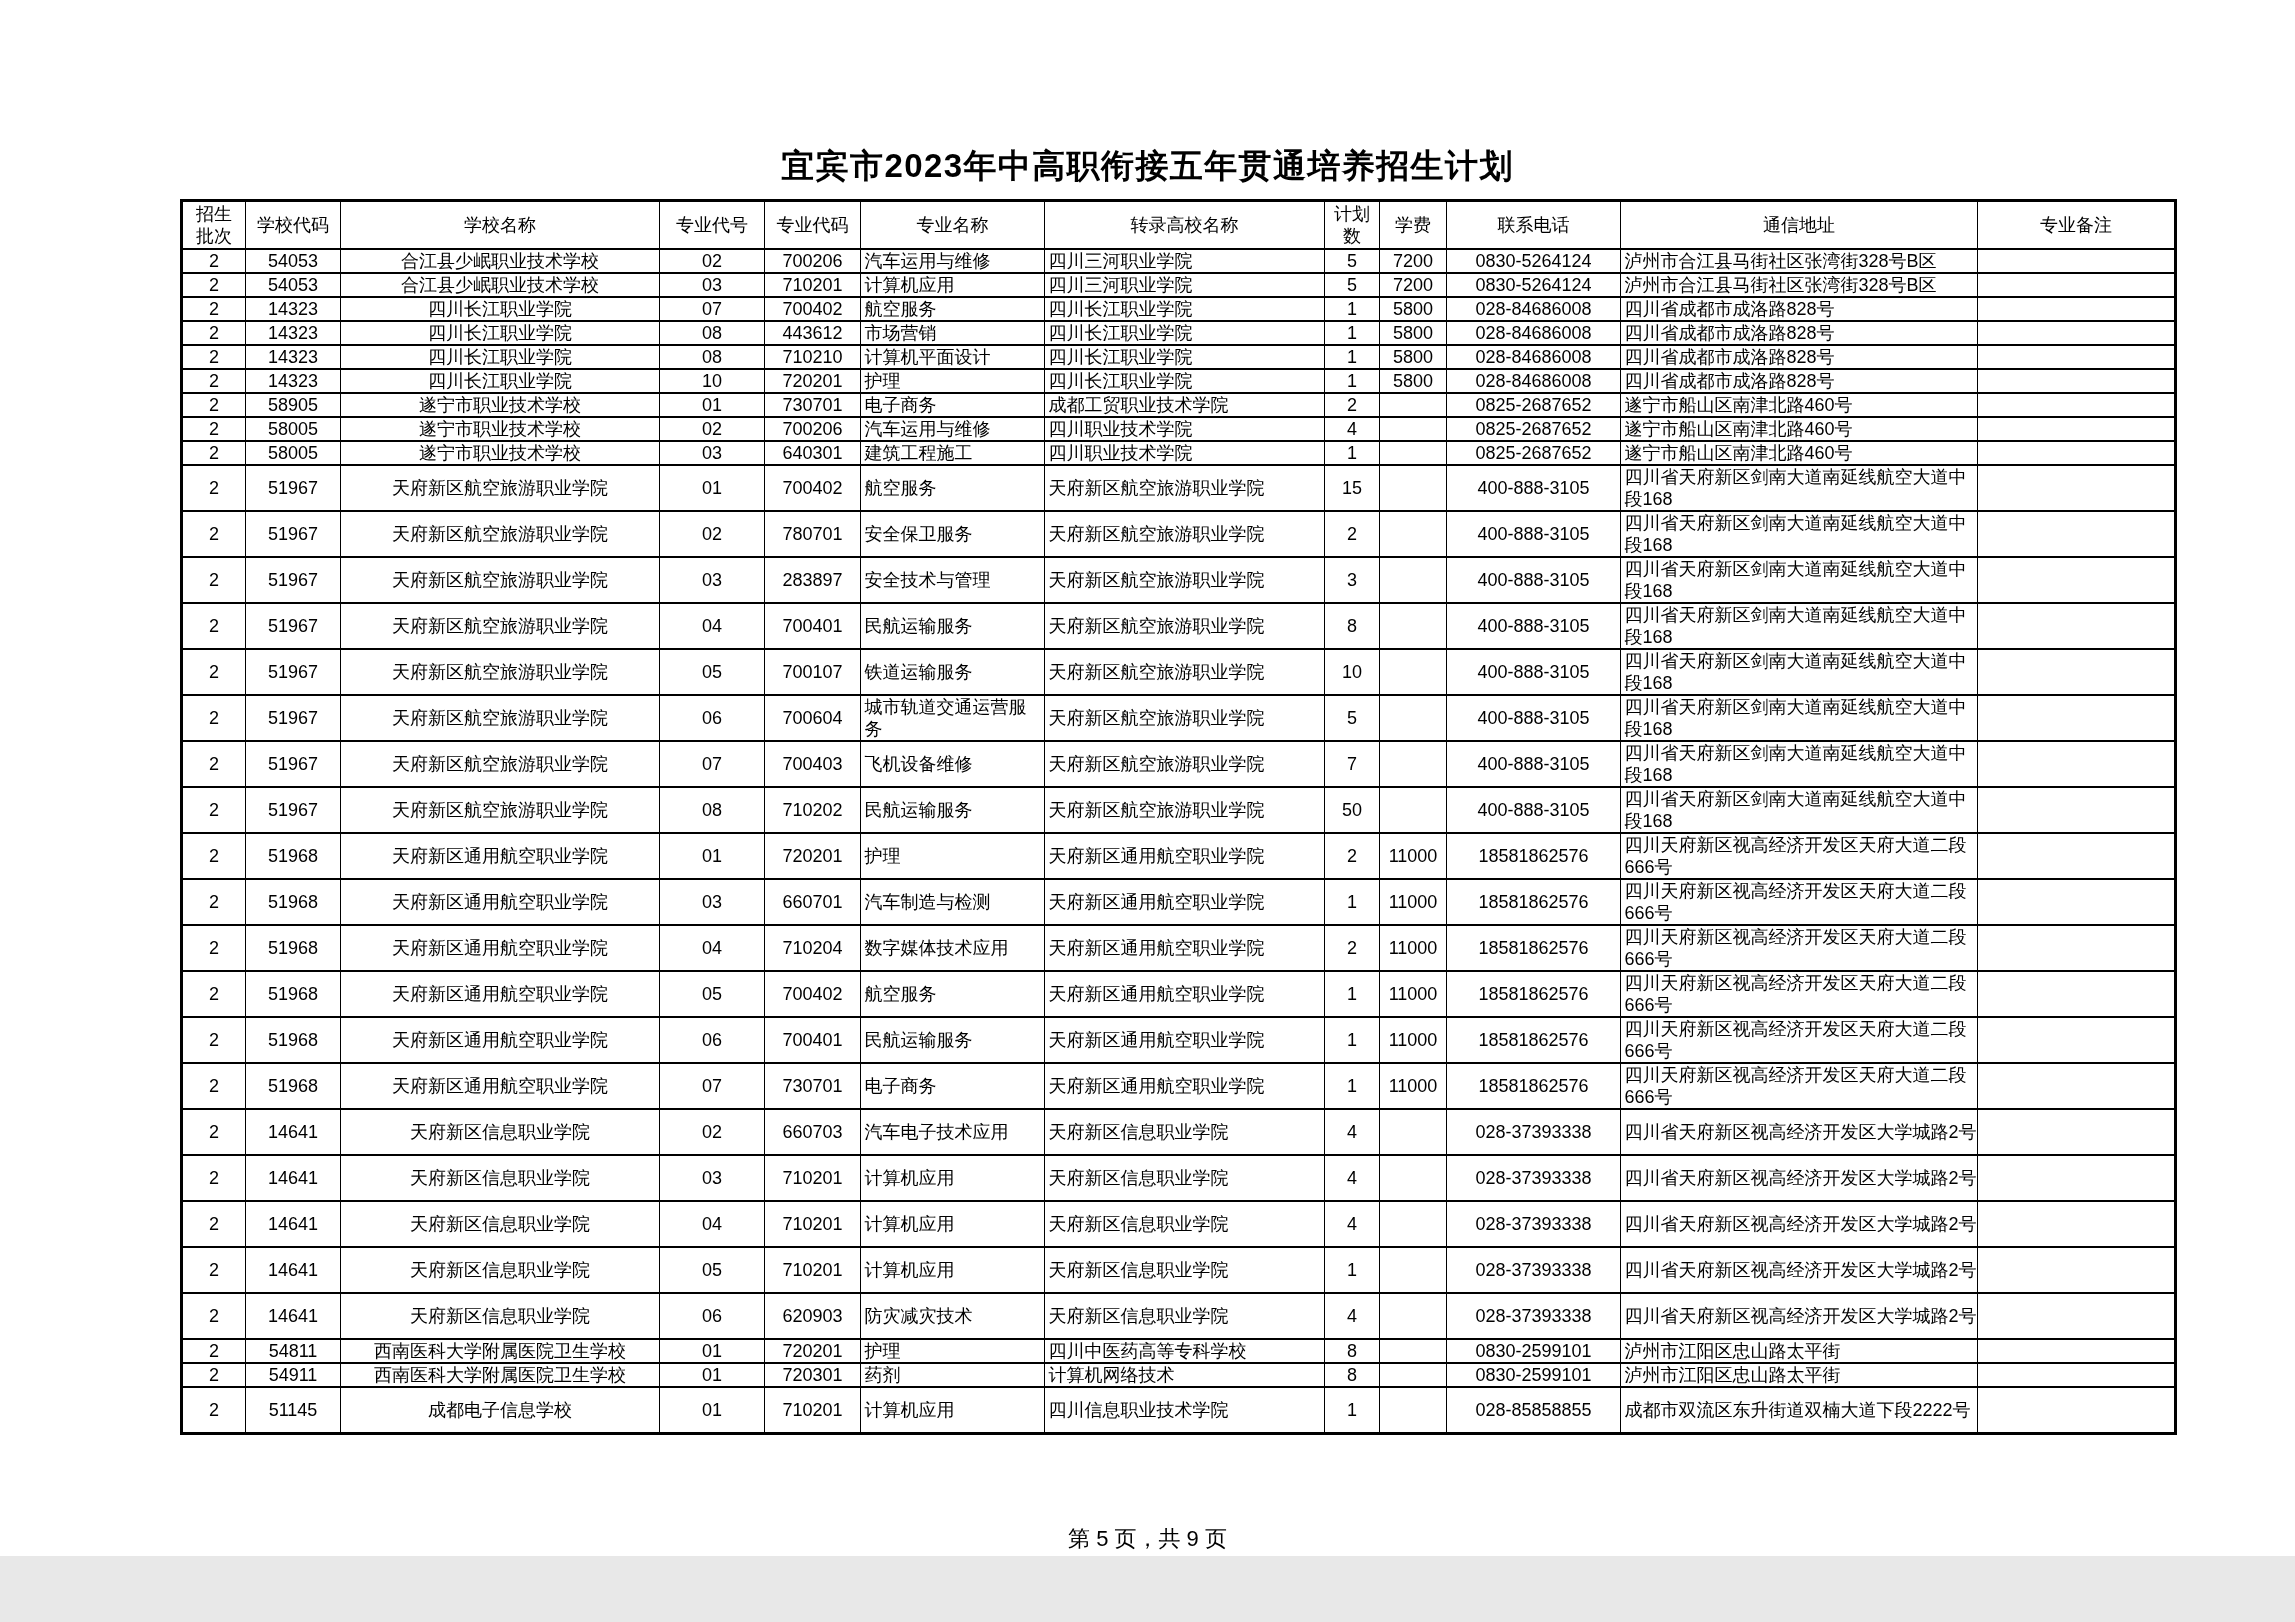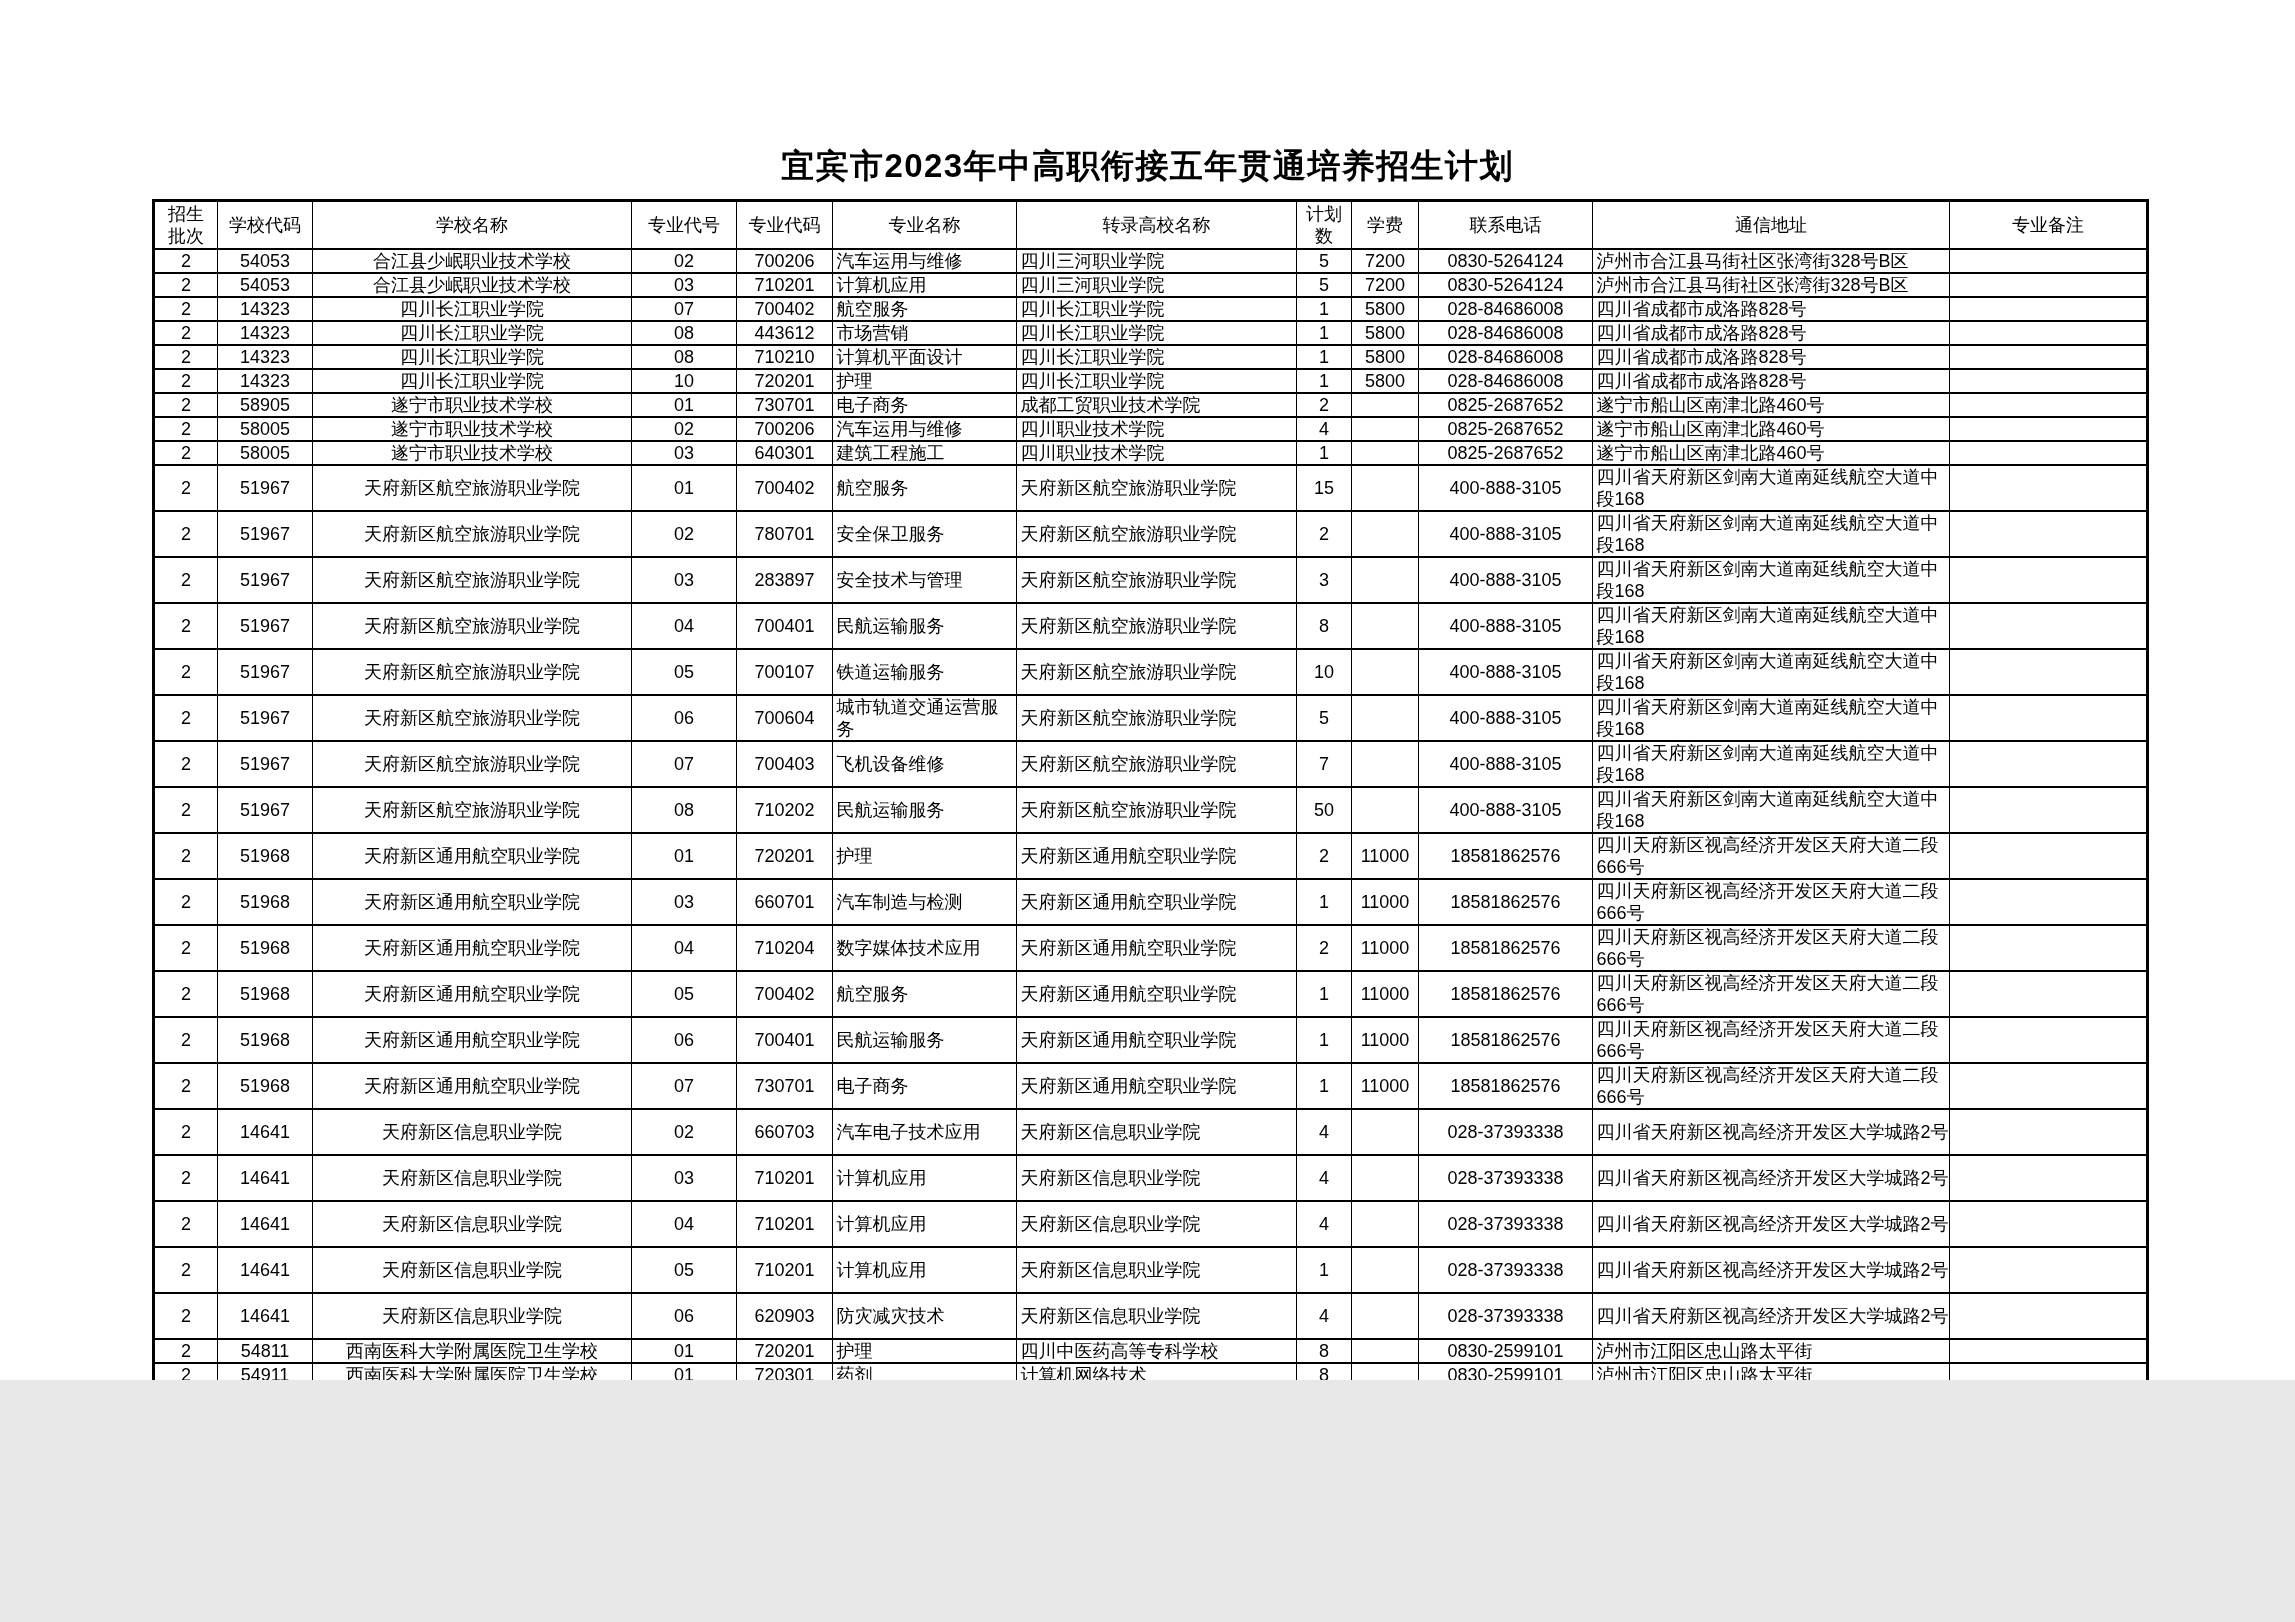--- a/index.html
+++ b/index.html
@@ -1,25 +1,25 @@
 <!DOCTYPE html>
 <html style="font-size:11px"><head>
 <meta charset="utf-8">
 <style>
   html,body{margin:0;padding:0;background:#e8e8e8;}
   .page{
-    width:2295px;height:1380px;background:#ffffff;position:relative;
+    width:2295px;height:1556px;background:#ffffff;position:relative;
     font-family:"Liberation Sans","DejaVu Sans",sans-serif;color:#000;overflow:hidden;
   }
   .title{
     position:absolute;top:144px;left:0;width:100%;
     text-align:center;font-size:33px;font-weight:bold;letter-spacing:1.4px;
   }
   table.grid{
-    position:absolute;left:152px;top:199px;width:1994px;
+    position:absolute;left:180px;top:199px;width:1994px;
     border-collapse:collapse;table-layout:fixed;
     border:3.5px solid #000;
   }
   .grid th,.grid td{
     border-top:2.8px solid #000;border-bottom:2.8px solid #000;
     border-left:1.4px solid #000;border-right:1.4px solid #000;
     font-size:18px;line-height:22px;padding:0;overflow:hidden;
     font-weight:normal;vertical-align:middle;
   }
   .grid th{

